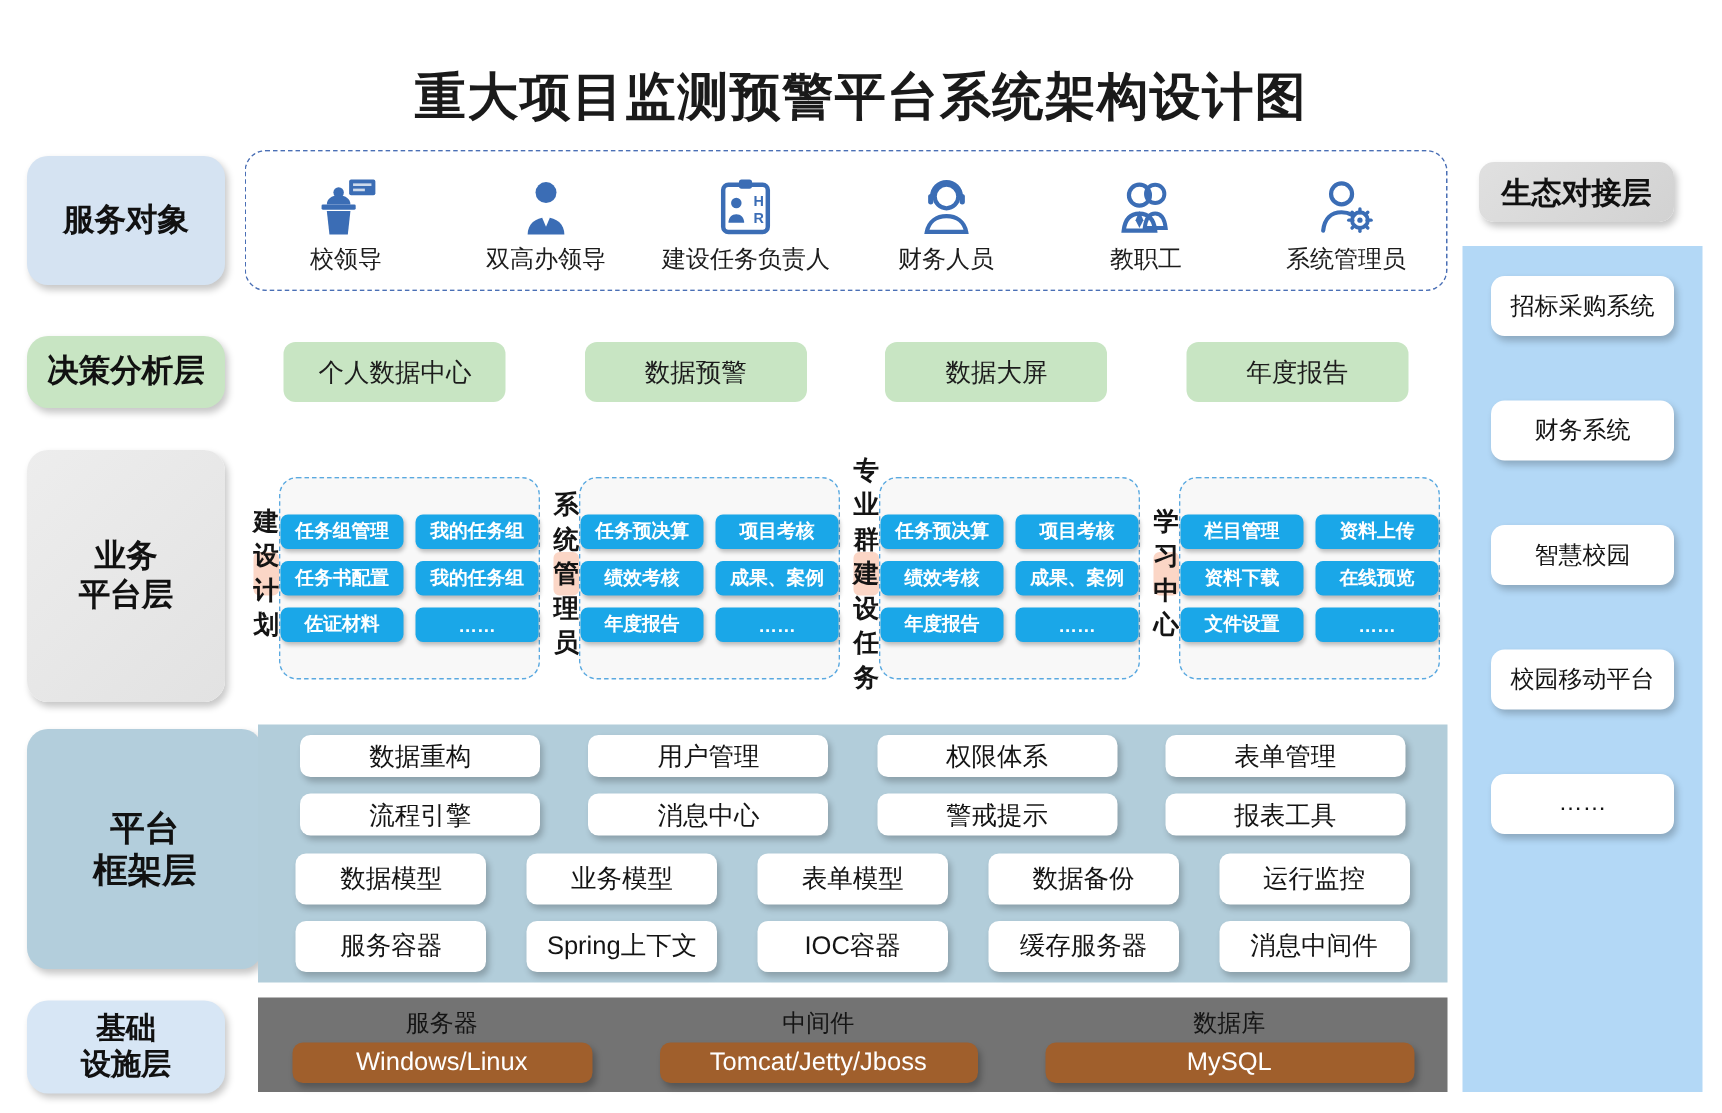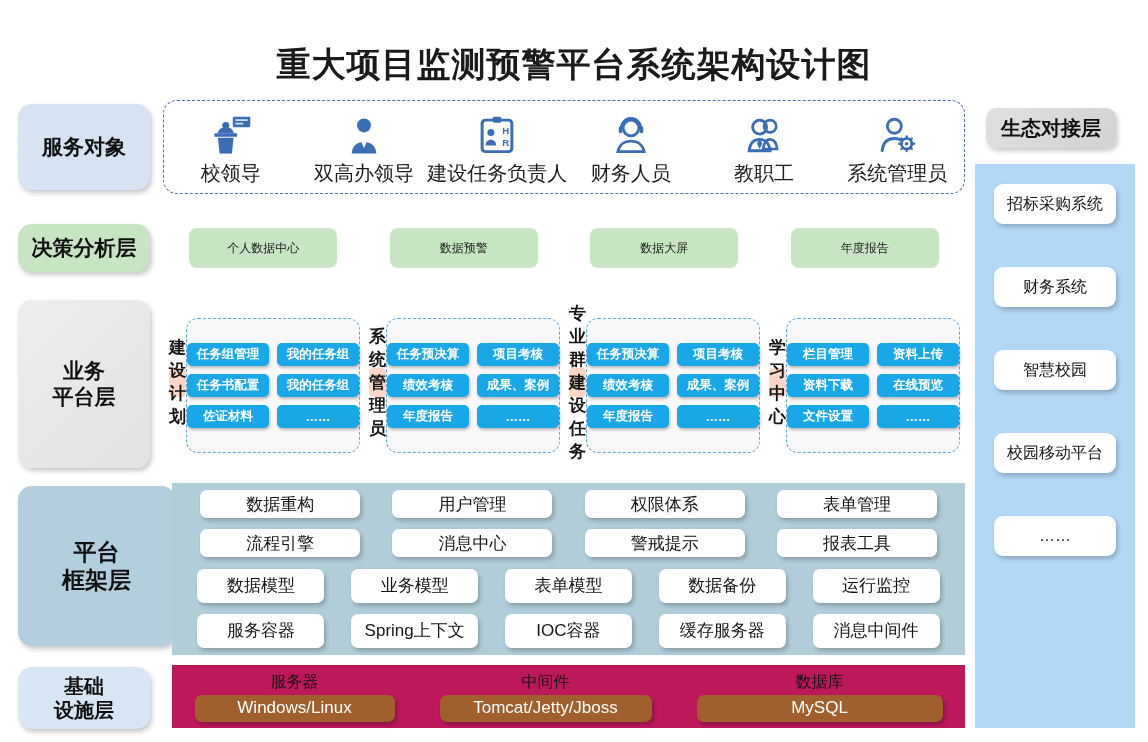--- a/index.html
+++ b/index.html
@@ -37,30 +37,30 @@
   .ll-infra     { left: 18px; top: 667px;  width: 132px; height: 62px;  background: #d7e6f5; font-size: 20px; }
 
   
   .service-panel {
     position: absolute; left: 163px; top: 100px; width: 802px; height: 94px;
     border: 1.6px dashed #4a6fb5; border-radius: 14px; background: #fff;
     display: flex; align-items: center; justify-content: space-around;
   }
   .svc-item { display: flex; flex-direction: column; align-items: center; width: 132px; }
   .svc-ico { height: 48px; display: flex; align-items: flex-end; justify-content: center; }
-  .svc-lbl { margin-top: 4px; font-size: 20px; color: #1c1c1c; white-space: nowrap; }
+  .svc-lbl { margin-top: 4px; font-size: 16px; color: #1c1c1c; white-space: nowrap; }
 
   
   .decision-row {
     position: absolute; left: 163px; top: 224px; width: 802px; height: 48px;
     display: flex; align-items: center; justify-content: space-around;
   }
   .dec-chip {
     width: 148px; height: 40px; border-radius: 8px;
-    background: #c8e5c3; color: #1c1c1c; font-size: 12px;
+    background: #c8e5c3; color: #1c1c1c; font-size: 17px;
     display: flex; align-items: center; justify-content: center;
   }
 
   
   .business-band {
     position: absolute; left: 163px; top: 293px; width: 802px; height: 178px;
     background: #fff; display: flex; justify-content: space-between;
     padding: 0 6px;
   }
   .biz-group { width: 190px; display: flex; align-items: center; }
@@ -98,21 +98,21 @@
     display: flex; align-items: center; justify-content: center;
     box-shadow: 2px 3px 4px rgba(0,0,0,0.22);
     white-space: nowrap;
   }
   .fw-row-a .fw-chip { width: 160px; height: 28px; font-size: 17px; }
   .fw-row-b .fw-chip { width: 127px; height: 34px; font-size: 17px; }
 
   
   .infra-band {
     position: absolute; left: 172px; top: 665px; width: 793px; height: 63px;
-    background: #be185d;
+    background: #737373;
     display: flex; justify-content: space-around; align-items: center;
   }
   .infra-item { display: flex; flex-direction: column; align-items: center; }
   .infra-cap { font-size: 16px; color: #141414; margin-bottom: 2px; }
   .infra-btn {
     height: 27px; border-radius: 7px; background: #a05f2c; color: #fff;
     font-size: 17px; display: flex; align-items: center; justify-content: center;
     box-shadow: 2px 3px 4px rgba(0,0,0,0.25); padding: 0 14px;
   }
   .ib-0 { width: 200px; }

